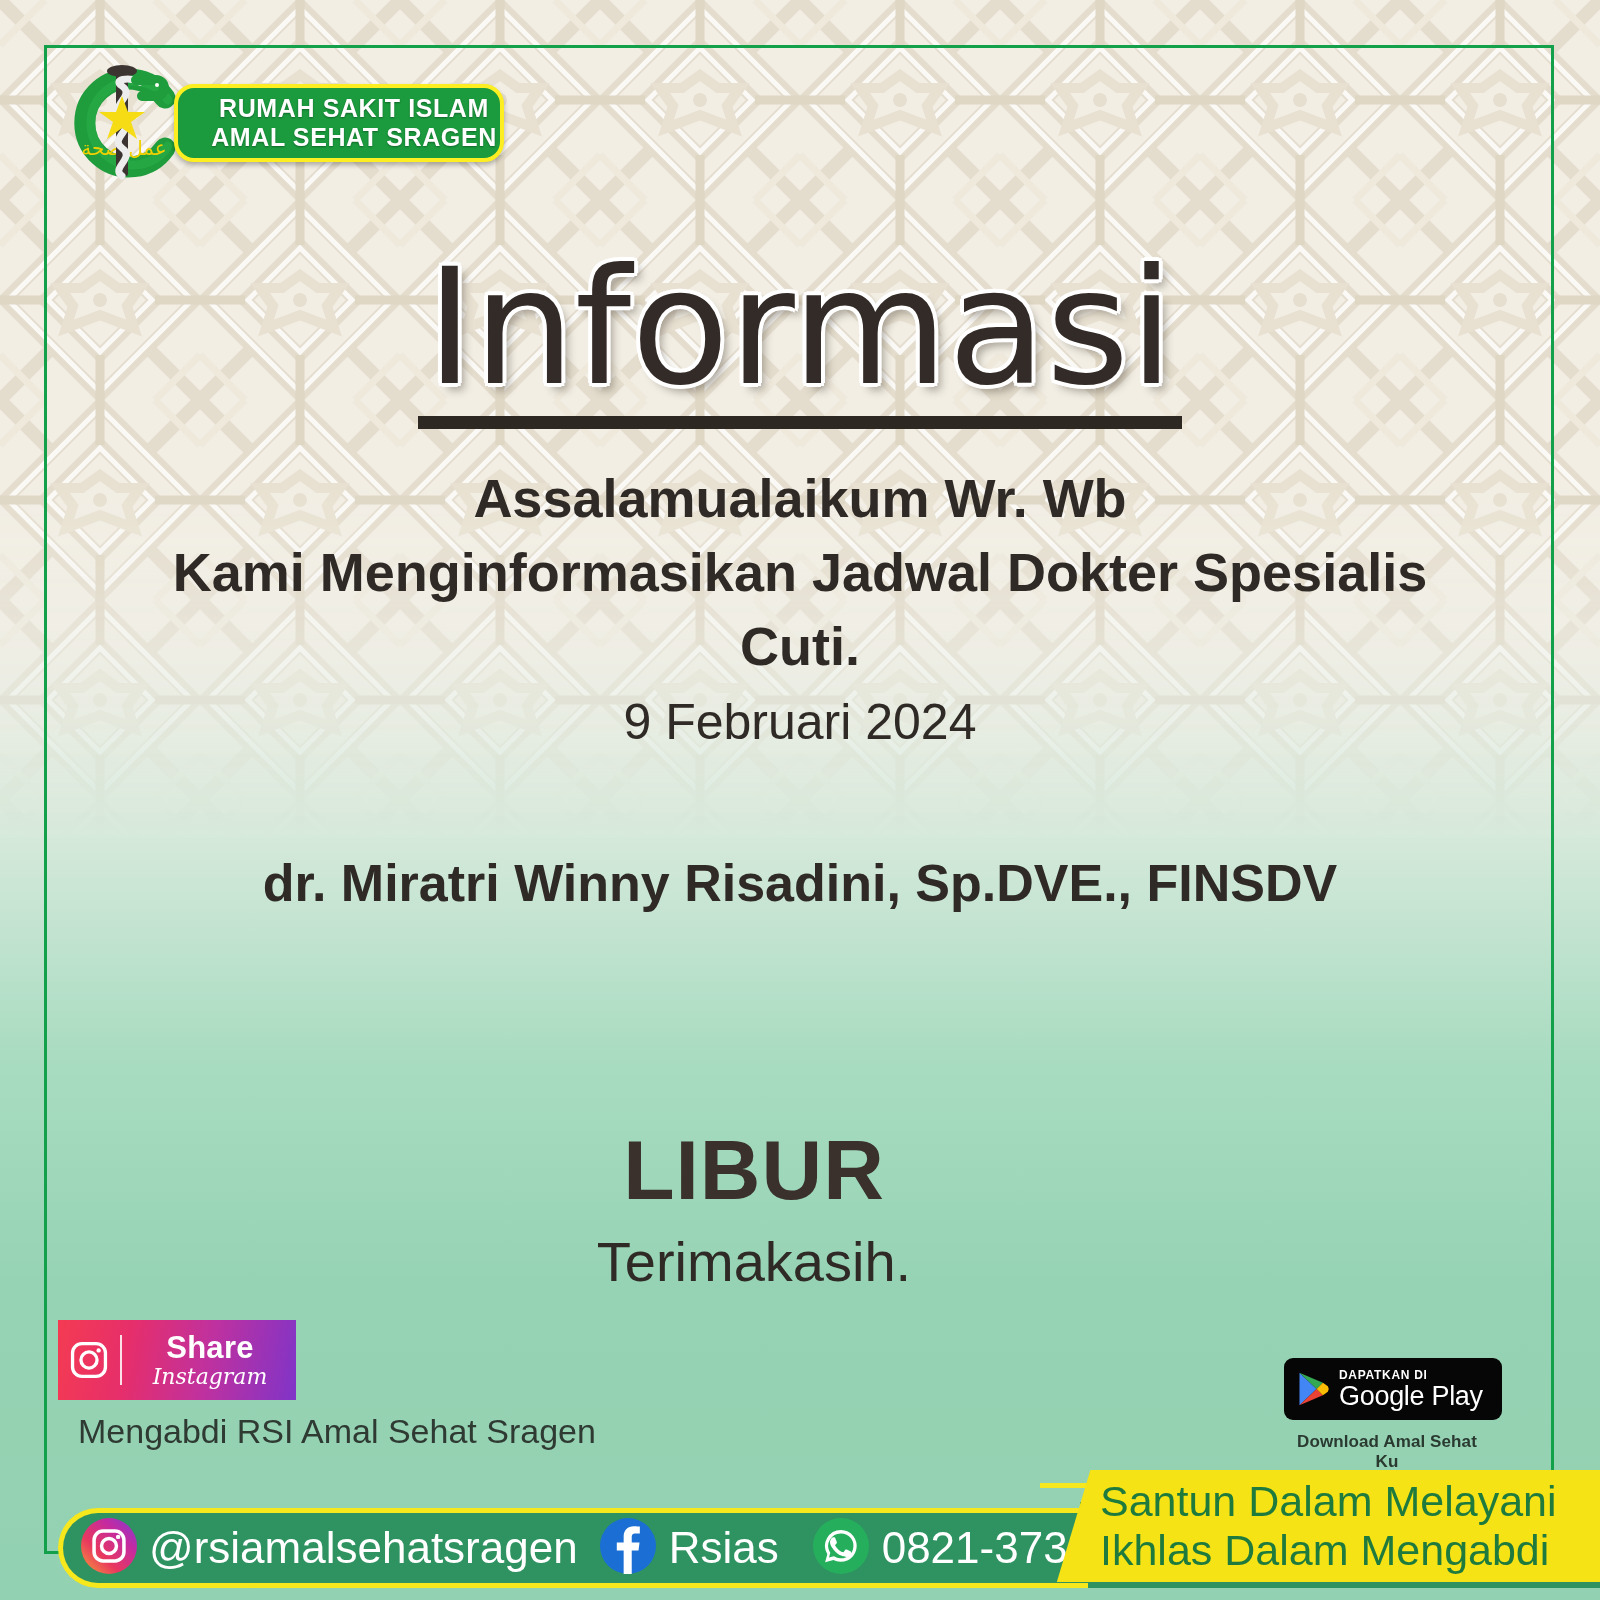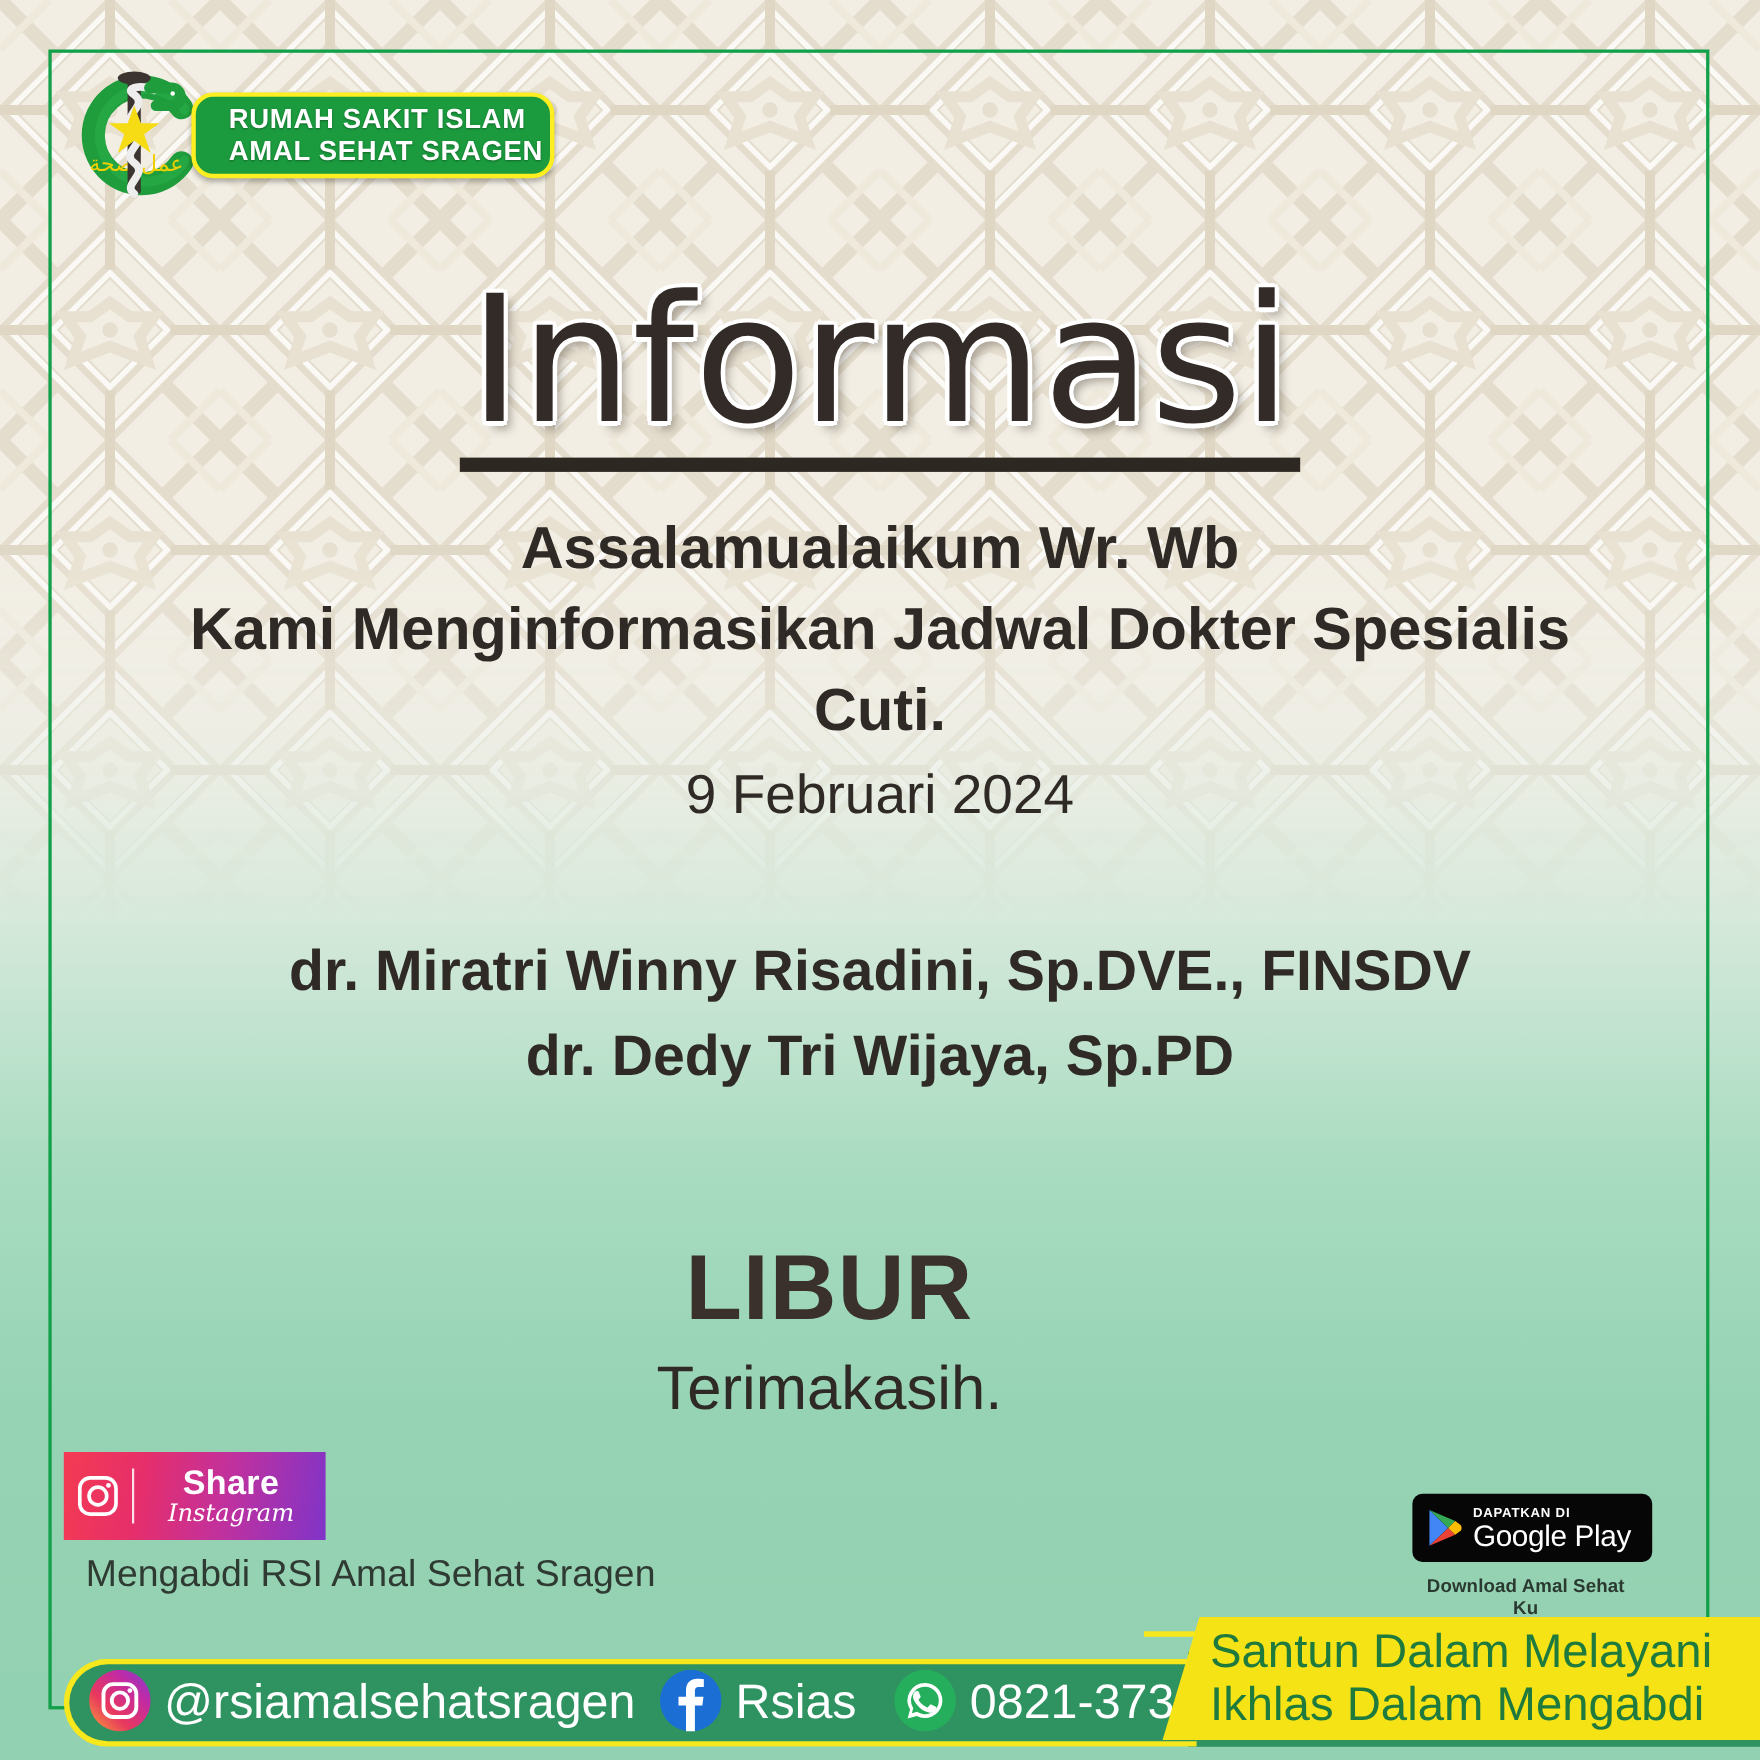--- a/index.html
+++ b/index.html
@@ -37,21 +37,21 @@
 
   
   .logo-wrap{position:absolute;left:62px;top:58px;width:440px;height:128px;}
   .logo-mark{position:absolute;left:0;top:0;width:128px;height:128px;}
   .logo-pill{
     position:absolute;left:112px;top:26px;width:330px;height:78px;
     background:#1b9b3e;border-radius:20px;
     border:4px solid #fcee21;
     box-shadow:0 3px 5px rgba(0,0,0,.28);
     display:flex;flex-direction:column;justify-content:center;
-    padding-left:30px;box-sizing:border-box;
+    padding-left:30px;box-sizing:border-box;align-items:center;
   }
   .logo-pill span{
     color:#fff;font-weight:bold;font-size:25px;letter-spacing:.6px;
     line-height:1.18;white-space:nowrap;
     text-shadow:0 1px 2px rgba(0,0,0,.35);
   }
 
   
   .title-box{position:absolute;left:0;top:248px;width:1600px;text-align:center;}
   .title{
@@ -207,21 +207,20 @@
 
   <div class="body-copy">
     <div class="ln-bold">Assalamualaikum Wr. Wb</div>
     <div class="ln-bold">Kami Menginformasikan Jadwal Dokter Spesialis</div>
     <div class="ln-bold">Cuti.</div>
     <div class="ln-date">9 Februari 2024</div>
   </div>
 
   <div class="docs">
     <div class="doc-line">dr. Miratri Winny Risadini, Sp.DVE., FINSDV</div>
-    <div class="doc-line">dr. Dedy Tri Wijaya, Sp.PD</div>
   </div>
 
   <div class="libur-box">
     <div class="libur">LIBUR</div>
     <div class="thanks">Terimakasih.</div>
   </div>
 
   <div class="share-badge">
     <span class="ig-glyph">
       <svg width="42" height="42" viewBox="0 0 24 24" fill="none" stroke="#fff" stroke-width="1.9">

